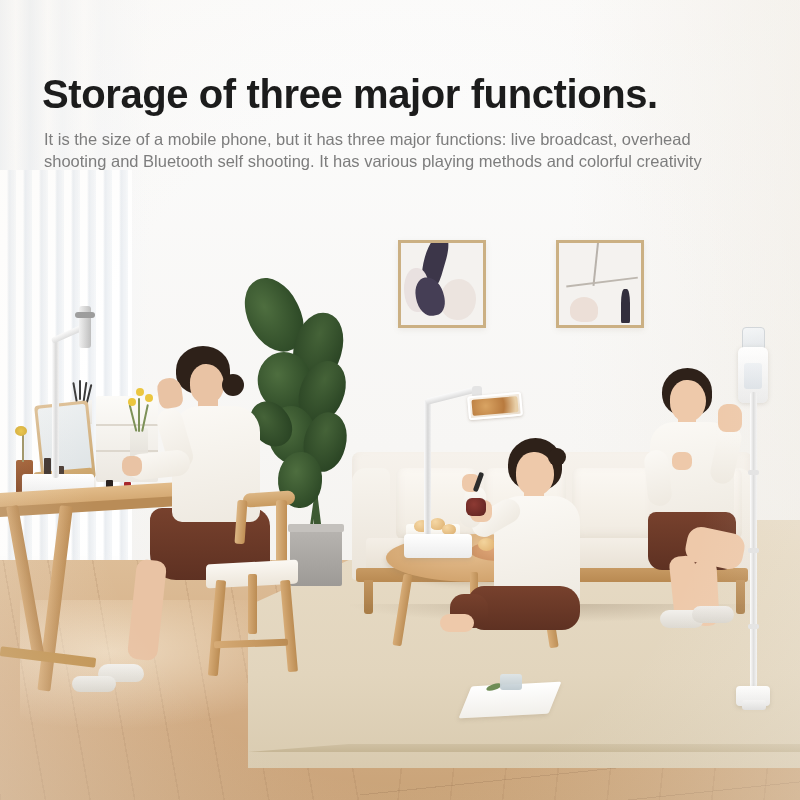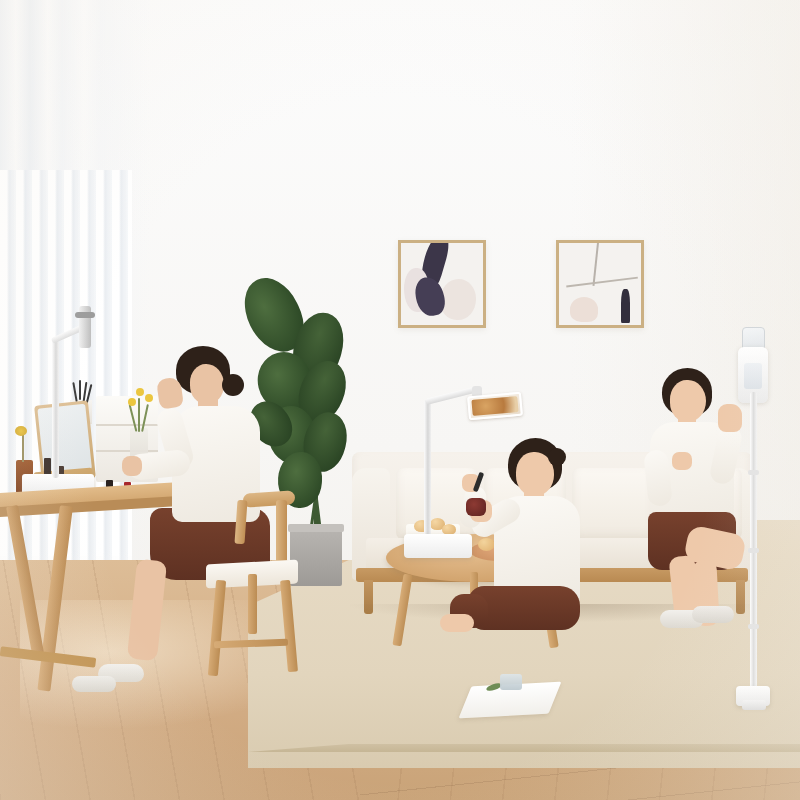--- a/index.html
+++ b/index.html
@@ -729,15 +729,17 @@
     <div>
       <div class="tray"></div>
       <div class="tray-leaf"></div>
       <div class="tray-obj"></div>
     </div>
 
     <div class="photo-soft"></div>
   </div>
 
   <div class="text-layer">
+    <div class="headline">Storage of three major functions.</div>
+    <div class="subtext">It is the size of a mobile phone, but it has three major functions: live broadcast, overhead shooting and Bluetooth self shooting. It has various playing methods and colorful creativity</div>
   </div>
 
 </div>
 
 </body></html>

